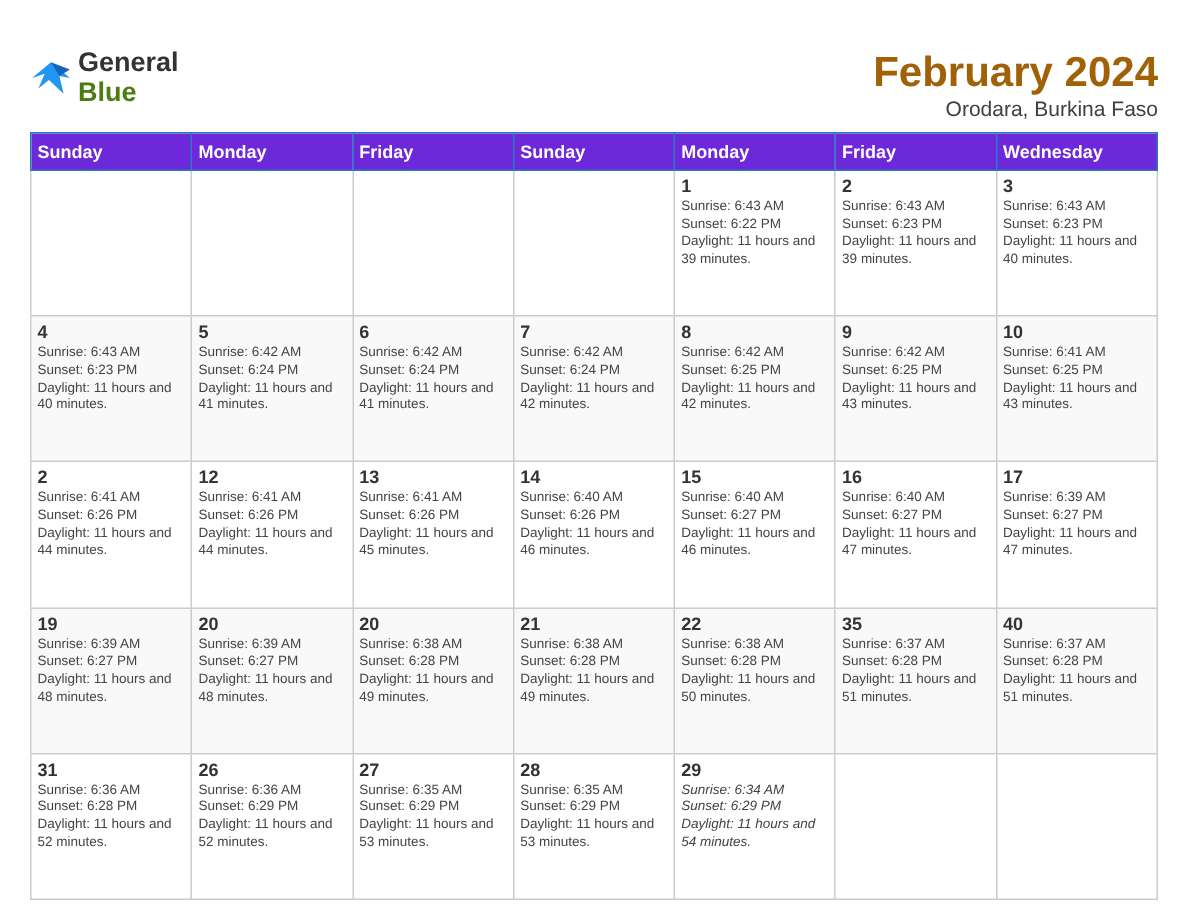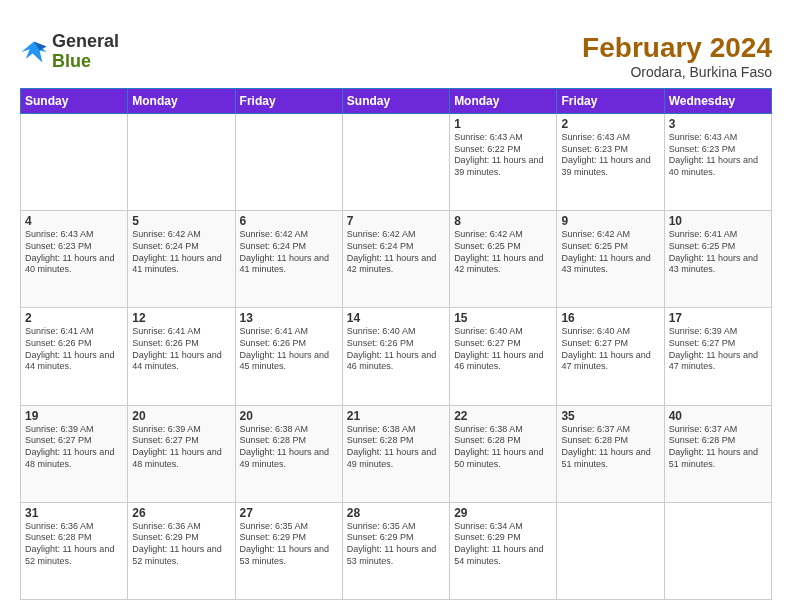--- a/index.html
+++ b/index.html
@@ -306,21 +306,21 @@
 Daylight: 11 hours and 53 minutes.</div>
           </td>
           <td>
             <span class="day-number">28</span>
             <div class="day-info" style="white-space: pre-line;">Sunrise: 6:35 AM
 Sunset: 6:29 PM
 Daylight: 11 hours and 53 minutes.</div>
           </td>
           <td>
             <span class="day-number">29</span>
-            <div class="day-info" style="white-space: pre-line;">Sunrise: 6:34 AM
+            <div class="day-info" style="white-space: pre-line; font-style: italic;">Sunrise: 6:34 AM
 Sunset: 6:29 PM
 Daylight: 11 hours and 54 minutes.</div>
           </td>
           <td></td>
           <td></td>
         </tr>
       </tbody>
   </table>
 </div>
 

